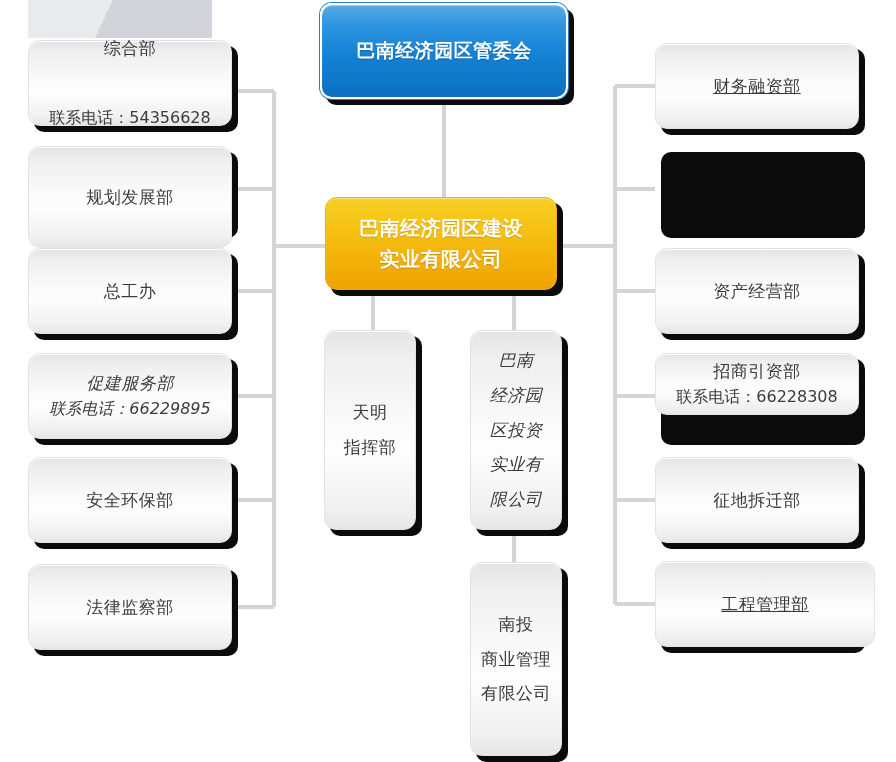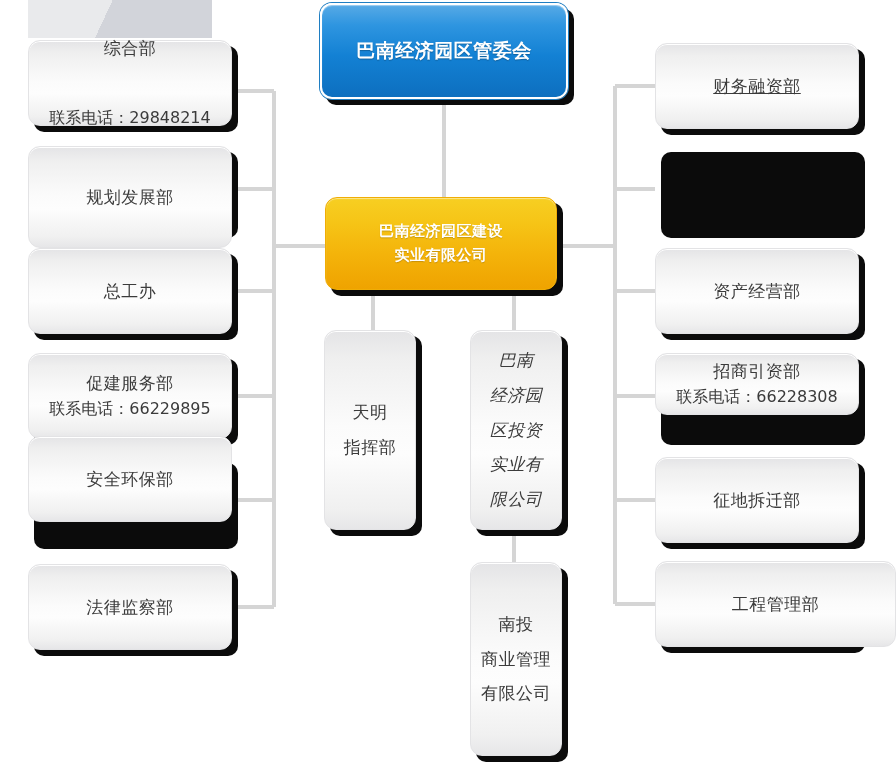--- a/index.html
+++ b/index.html
@@ -93,21 +93,21 @@
   }
 
   
   .node.orange {
     background: linear-gradient(180deg,
         #f7cf22 0%,
         #f6c416 28%,
         #f4b30a 62%,
         #efa300 100%);
     color: #ffffff;
-    font-size: 15px;
+    font-size: 20px;
     font-weight: bold;
     border: 1px solid #f0ad05;
     box-shadow: inset 0 1px 1px rgba(255,255,255,0.5);
     text-shadow: 0 1px 1px rgba(0,0,0,0.18);
   }
 
   
   .node.stacked {
     line-height: 2.05;
     font-size: 17px;
@@ -161,41 +161,41 @@
 
   <div class="node-shadow" style="left:331px; top:203px; width:232px; height:93px;"></div>
   <div class="node orange" style="left:325px; top:197px; width:232px; height:93px;">
     <span class="line">巴南经济园区建设</span>
     <span class="line">实业有限公司</span>
   </div>
 
   <div class="node-shadow" style="left:34px; top:46px; width:204px; height:86px;"></div>
   <div class="node grey" style="left:28px; top:40px; width:204px; height:86px;gap:44px;">
     <span class="line">综合部</span>
-    <span class="line sub">联系电话：29848214</span>
+    <span class="line sub">联系电话：54356628</span>
   </div>
 
   <div class="node-shadow" style="left:34px; top:152px; width:204px; height:86px;"></div>
   <div class="node grey" style="left:28px; top:146px; width:204px; height:102px;">
     <span class="line">规划发展部</span>
   </div>
 
   <div class="node-shadow" style="left:34px; top:254px; width:204px; height:86px;"></div>
   <div class="node grey" style="left:28px; top:248px; width:204px; height:86px;">
     <span class="line">总工办</span>
   </div>
 
   <div class="node-shadow" style="left:34px; top:359px; width:204px; height:86px;"></div>
-  <div class="node grey" style="left:28px; top:353px; width:204px; height:86px;">
+  <div class="node grey" style="left:28px; top:353px; width:204px; height:86px;font-style:italic;">
     <span class="line">促建服务部</span>
     <span class="line sub">联系电话：66229895</span>
   </div>
 
   <div class="node-shadow" style="left:34px; top:463px; width:204px; height:86px;"></div>
-  <div class="node grey" style="left:28px; top:436px; width:204px; height:86px;">
+  <div class="node grey" style="left:28px; top:457px; width:204px; height:86px;">
     <span class="line">安全环保部</span>
   </div>
 
   <div class="node-shadow" style="left:34px; top:570px; width:204px; height:86px;"></div>
   <div class="node grey" style="left:28px; top:564px; width:204px; height:86px;">
     <span class="line">法律监察部</span>
   </div>
 
   <div class="node-shadow" style="left:661px; top:49px; width:204px; height:86px;"></div>
   <div class="node grey" style="left:655px; top:43px; width:204px; height:86px;text-decoration:underline;">
@@ -214,21 +214,21 @@
     <span class="line">招商引资部</span>
     <span class="line sub">联系电话：66228308</span>
   </div>
 
   <div class="node-shadow" style="left:661px; top:463px; width:204px; height:86px;"></div>
   <div class="node grey" style="left:655px; top:457px; width:204px; height:86px;">
     <span class="line">征地拆迁部</span>
   </div>
 
   <div class="node-shadow" style="left:661px; top:567px; width:204px; height:86px;"></div>
-  <div class="node grey" style="left:655px; top:561px; width:241px; height:86px;">
+  <div class="node grey" style="left:655px; top:561px; width:220px; height:86px;text-decoration:underline;">
     <span class="line">工程管理部</span>
   </div>
 
   <div class="node-shadow" style="left:330px; top:336px; width:92px; height:200px;"></div>
   <div class="node grey stacked" style="left:324px; top:330px; width:92px; height:200px;">
     <span class="line">天明</span>
     <span class="line">指挥部</span>
   </div>
 
   <div class="node-shadow" style="left:476px; top:336px; width:92px; height:200px;"></div>

